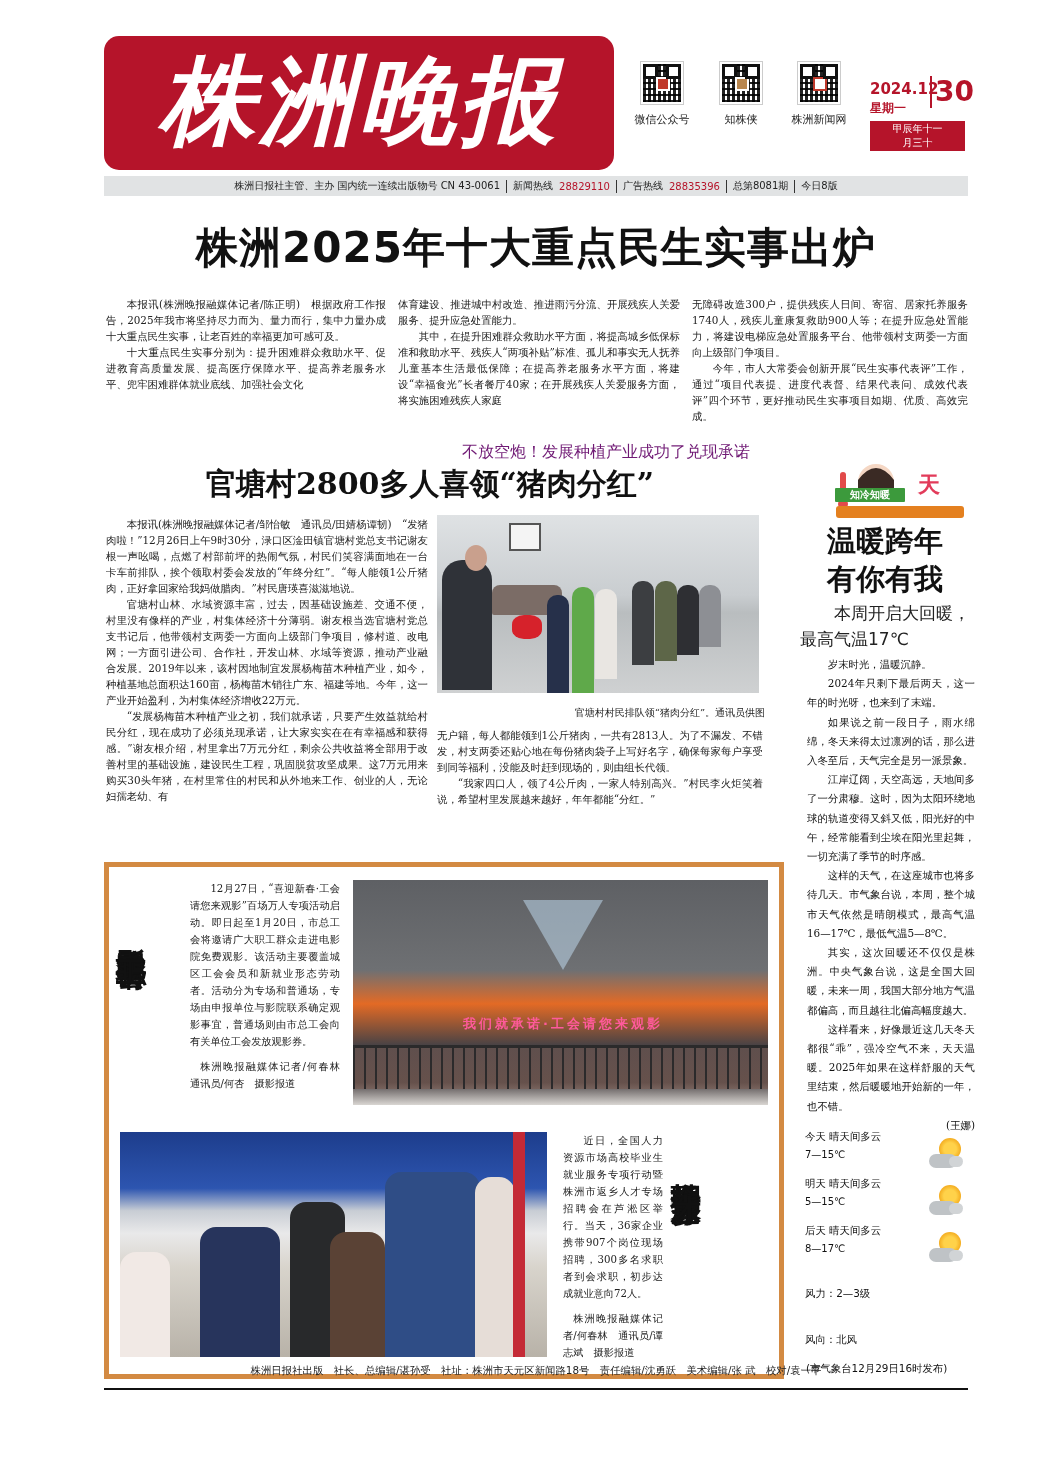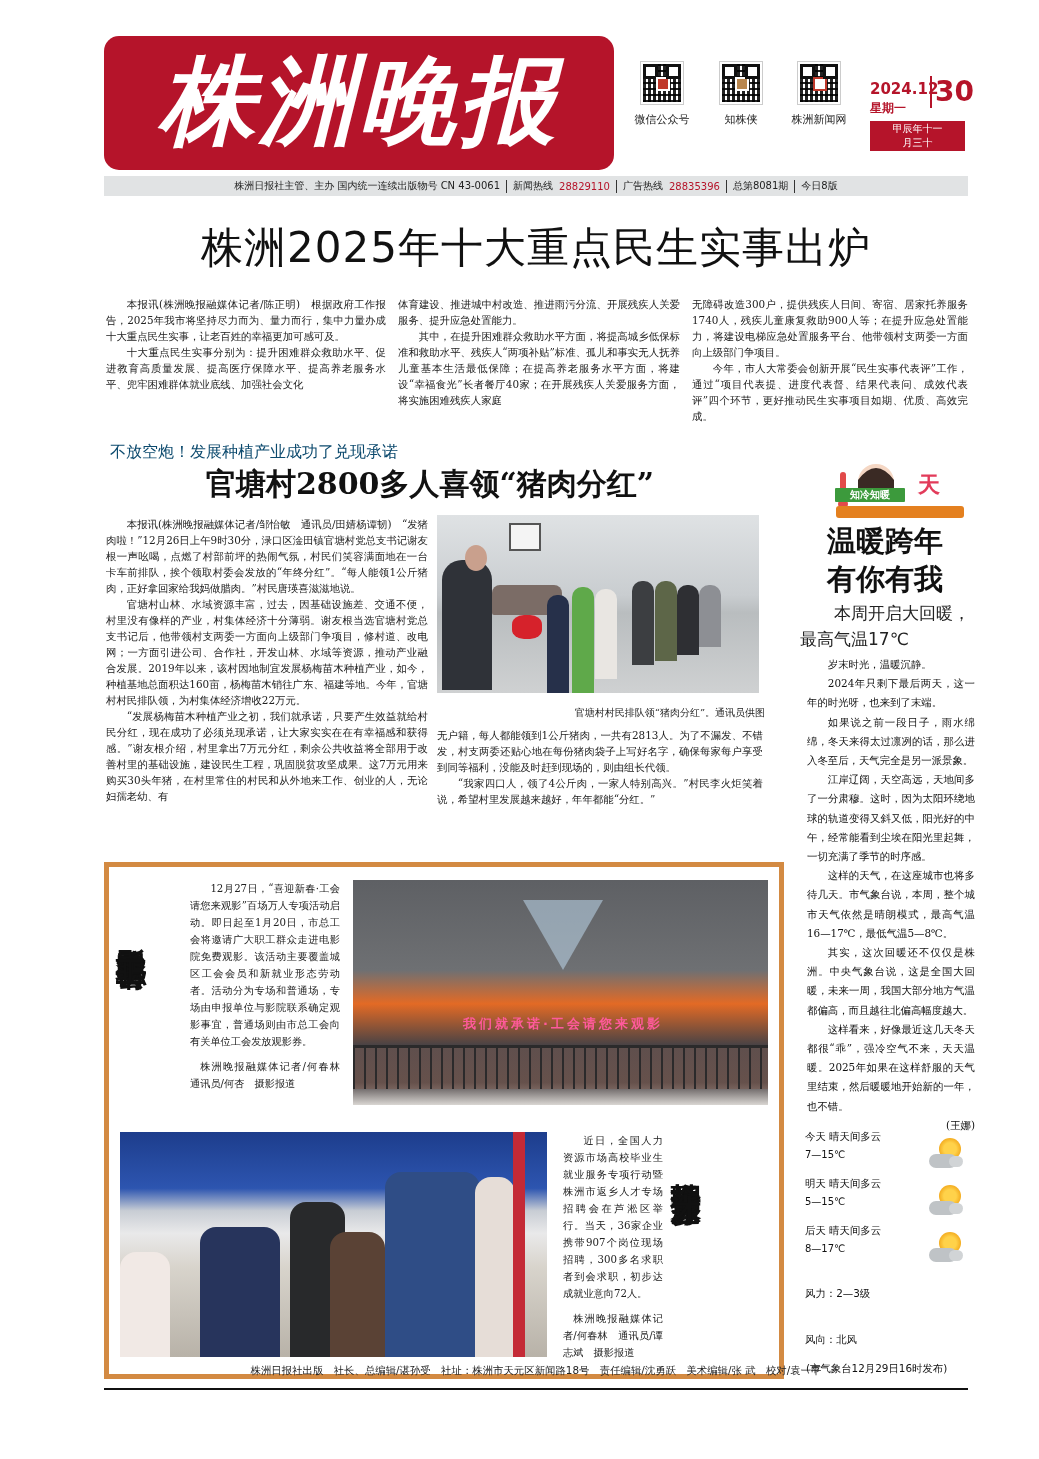--- a/index.html
+++ b/index.html
@@ -22,27 +22,27 @@
   .date-box { left: 870px; top: 80px; width: 95px; }
   .date-ym { color: #b5142a; font-weight: bold; font-size: 15px; }
   .date-day { color: #b5142a; font-weight: bold; font-size: 28px; position: absolute; left: 60px; top: -4px; border-left: 2px solid #b5142a; padding-left: 3px; line-height: 32px; }
   .date-wd { color: #b5142a; font-weight: bold; font-size: 12px; margin-top: 2px; }
   .date-lunar { background: #b5142a; color: #fff; font-size: 10px; padding: 1px 18px; margin-top: 4px; width: 95px; text-align: center; }
 
   .infobar { left: 104px; top: 176px; width: 864px; height: 20px; background: #e1e3e4; font-size: 10px; display: flex; align-items: center; justify-content: center; gap: 6px; color: #222; }
   .infobar .hot { color: #b5142a; }
   .sep { width: 1px; height: 13px; background: #333; }
 
-  .headline { left: 104px; top: 220px; width: 864px; text-align: center; font-size: 42px; font-weight: normal; letter-spacing: 1px; font-family: "DejaVu Sans", sans-serif; }
+  .headline { left: 104px; top: 220px; width: 864px; text-align: center; font-size: 42px; font-weight: bold; letter-spacing: 1px; font-family: "DejaVu Sans", sans-serif; }
 
   .col { font-size: 10.4px; line-height: 16px; text-align: justify; color: #222; font-family: "DejaVu Serif", serif; }
   .col p { text-indent: 2em; }
   .col p.noind { text-indent: 0; }
 
-  .subhead { left: 110px; top: 442px; width: 640px; text-align: left; font-size: 16px; color: #0c4a6e; }
+  .subhead { left: 110px; top: 442px; width: 640px; text-align: right; font-size: 16px; color: #701a75; }
   .headline2 { left: 110px; top: 464px; width: 640px; text-align: center; font-size: 30px; font-weight: bold; font-family: "DejaVu Serif", serif; }
 
   .photo1 { left: 437px; top: 515px; width: 322px; height: 178px; background:
      linear-gradient(180deg, #dfe2e4 0%, #c9cdd0 45%, #b9bdbf 55%, #cfd1d2 100%); overflow: hidden; }
   .photo1 .car { position: absolute; left: 55px; top: 70px; width: 70px; height: 30px; background: #7b6c66; border-radius: 8px 8px 2px 2px; }
   .photo1 .man { position: absolute; left: 5px; top: 45px; width: 50px; height: 130px; background: #2f3238; border-radius: 20px 20px 0 0; }
   .photo1 .head { position: absolute; left: 28px; top: 30px; width: 22px; height: 26px; background: #c9a08d; border-radius: 50%; }
   .photo1 .bag { position: absolute; left: 75px; top: 100px; width: 30px; height: 24px; background: #d6222b; border-radius: 40%; }
   .photo1 .person { position: absolute; width: 22px; border-radius: 10px 10px 0 0; }
   .photo1 .hoop { position: absolute; left: 72px; top: 8px; width: 32px; height: 28px; border: 2px solid #555; background: #f4f4f4; }
@@ -135,21 +135,21 @@
 <div class="abs col" style="left:692px;top:296px;width:276px;">
   <p class="noind">无障碍改造300户，提供残疾人日间、寄宿、居家托养服务1740人，残疾儿童康复救助900人等；在提升应急处置能力，将建设电梯应急处置服务平台、他带领村支两委一方面向上级部门争项目。</p>
   <p>今年，市人大常委会创新开展“民生实事代表评”工作，通过“项目代表提、进度代表督、结果代表问、成效代表评”四个环节，更好推动民生实事项目如期、优质、高效完成。</p>
 </div>
 
 <div class="abs subhead">不放空炮！发展种植产业成功了兑现承诺</div>
 <div class="abs headline2">官塘村2800多人喜领“猪肉分红”</div>
 
 <div class="abs col" style="left:106px;top:516px;width:322px;">
   <p>本报讯(株洲晚报融媒体记者/邹怡敏　通讯员/田婧杨谭韧)　“发猪肉啦！”12月26日上午9时30分，渌口区淦田镇官塘村党总支书记谢友根一声吆喝，点燃了村部前坪的热闹气氛，村民们笑容满面地在一台卡车前排队，挨个领取村委会发放的“年终分红”。“每人能领1公斤猪肉，正好拿回家给我妈做腊肉。”村民唐瑛喜滋滋地说。</p>
-  <p>官塘村山林、水域资源丰富，过去，因基础设施差、交通不便，村里没有像样的产业，村集体经济十分薄弱。谢友根当选官塘村党总支书记后，他带领村支两委一方面向上级部门争项目，修村道、改电网；一方面引进公司、合作社，开发山林、水域等资源，推动产业融合发展。2019年以来，该村因地制宜发展杨梅苗木种植产业，如今，种植基地总面积达160亩，杨梅苗木销往广东、福建等地。今年，官塘村村民排队领，为村集体经济增收22万元。</p>
+  <p>官塘村山林、水域资源丰富，过去，因基础设施差、交通不便，村里没有像样的产业，村集体经济十分薄弱。谢友根当选官塘村党总支书记后，他带领村支两委一方面向上级部门争项目，修村道、改电网；一方面引进公司、合作社，开发山林、水域等资源，推动产业融合发展。2019年以来，该村因地制宜发展杨梅苗木种植产业，如今，种植基地总面积达160亩，杨梅苗木销往广东、福建等地。今年，这一产业开始盈利，为村集体经济增收22万元。</p>
   <p>“发展杨梅苗木种植产业之初，我们就承诺，只要产生效益就给村民分红，现在成功了必须兑现承诺，让大家实实在在有幸福感和获得感。”谢友根介绍，村里拿出7万元分红，剩余公共收益将全部用于改善村里的基础设施，建设民生工程，巩固脱贫攻坚成果。这7万元用来购买30头年猪，在村里常住的村民和从外地来工作、创业的人，无论妇孺老幼、有</p>
 </div>
 
 <div class="abs photo1">
   <div class="hoop"></div>
   <div class="car"></div>
   <div class="man"></div>
   <div class="head"></div>
   <div class="bag"></div>
   <div class="person" style="left:110px;top:80px;height:98px;background:#26304a;"></div>

